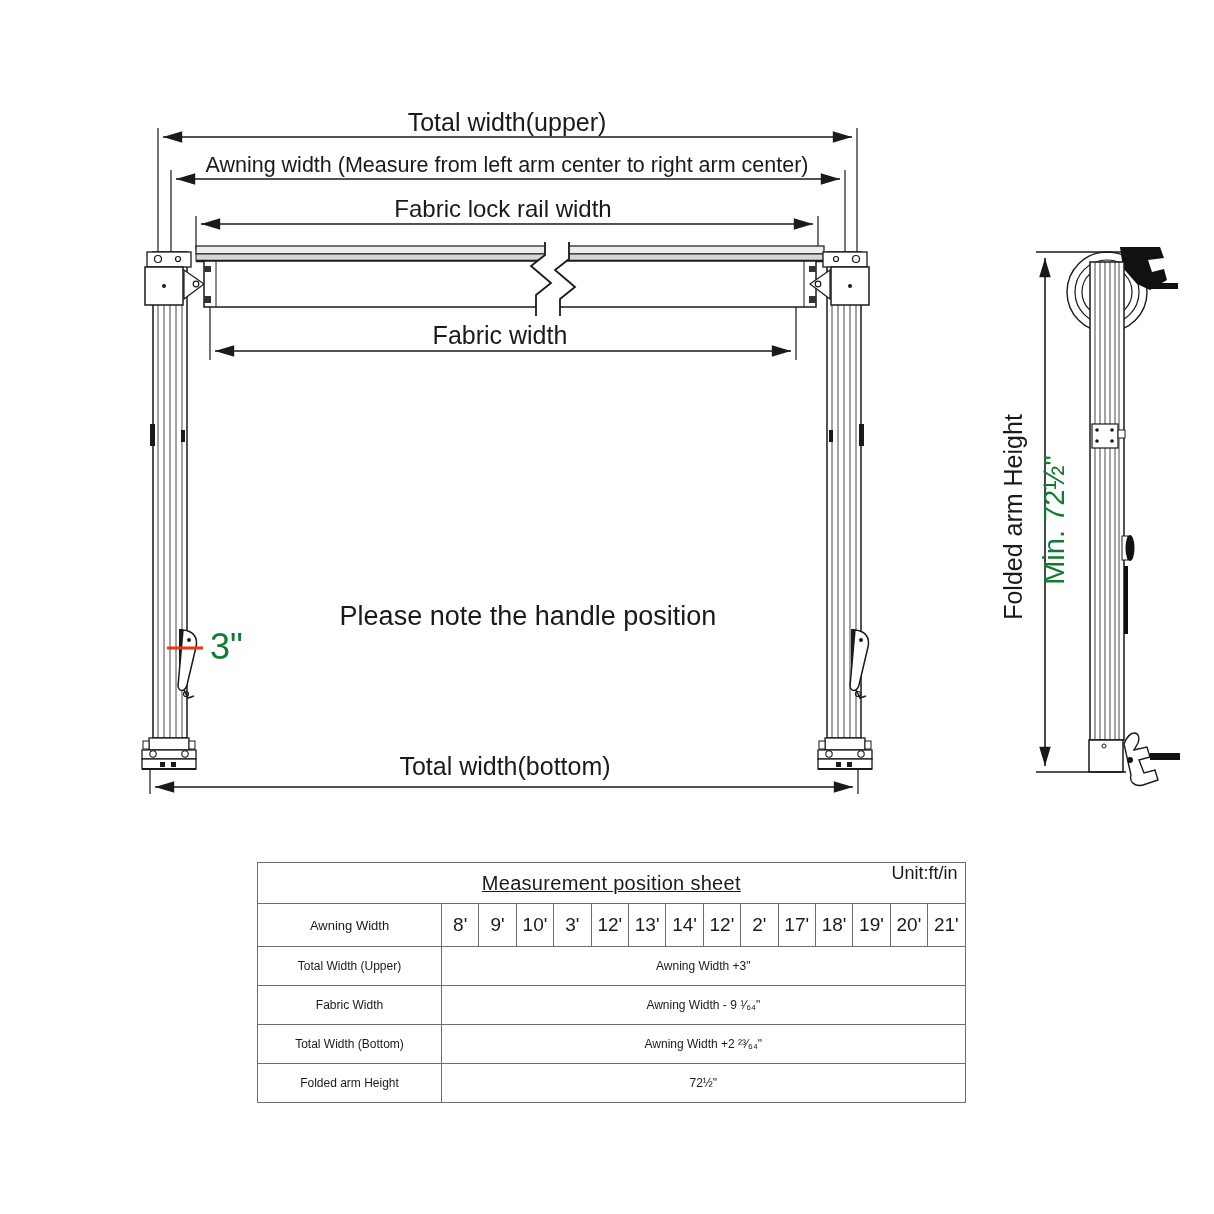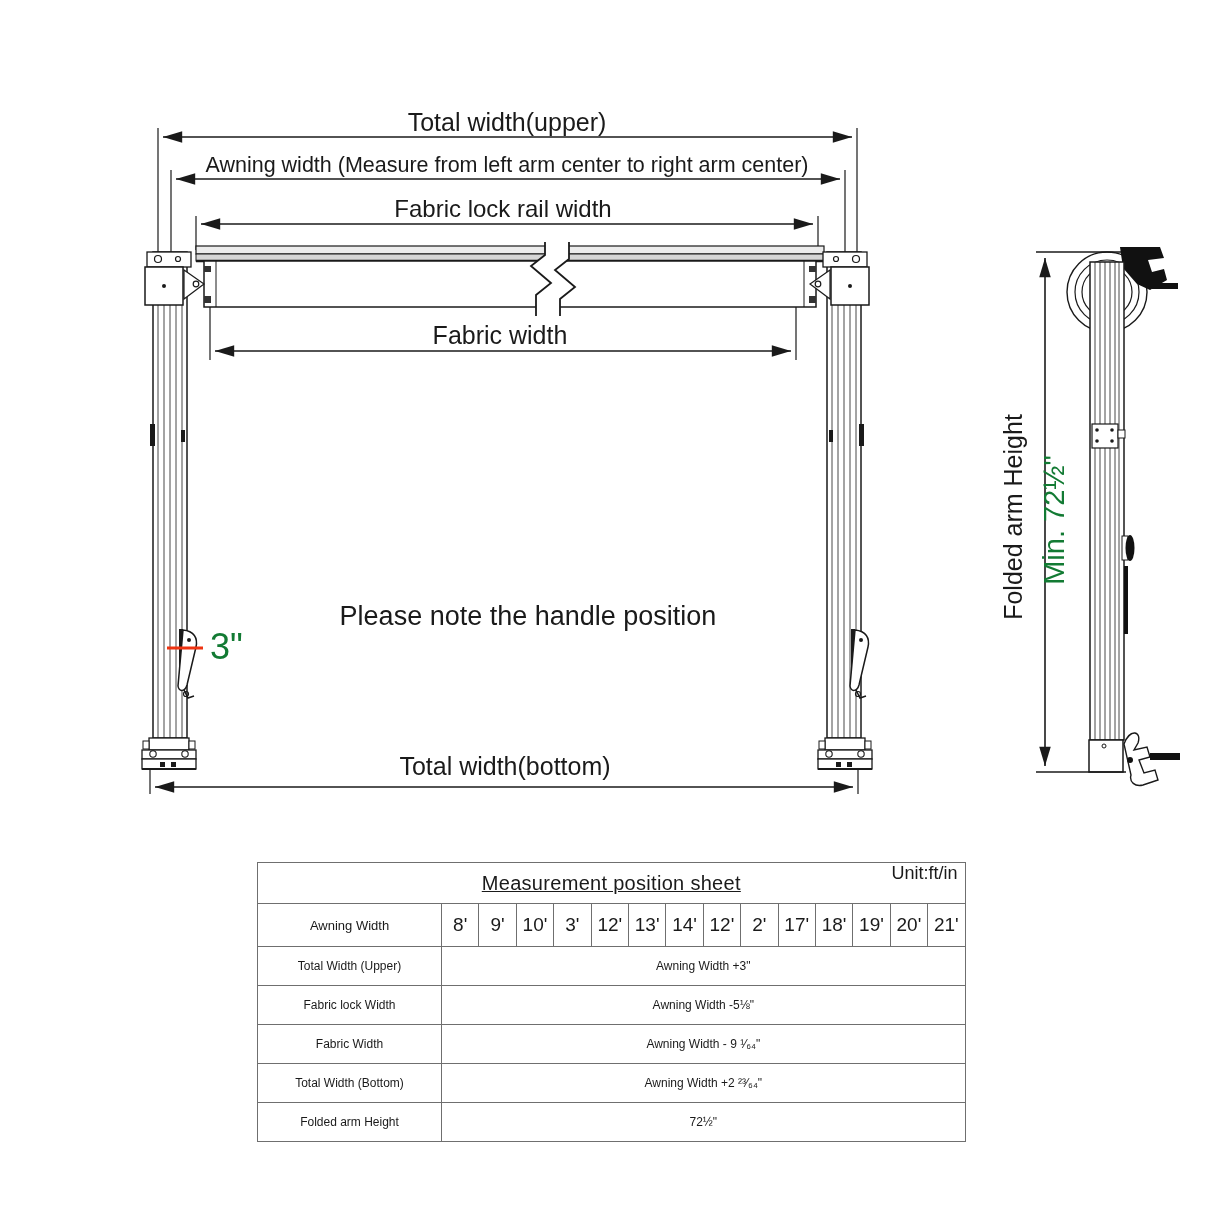--- a/index.html
+++ b/index.html
@@ -253,24 +253,20 @@
       <td>18'</td>
       <td>19'</td>
       <td>20'</td>
       <td>21'</td>
     </tr>
     <tr class="f-row">
       <td class="label-cell">Total Width (Upper)</td>
       <td colspan="14">Awning Width +3"</td>
     </tr>
     <tr class="f-row">
-      <td class="label-cell">Fabric lock Width</td>
-      <td colspan="14">Awning Width -5⅛"</td>
-    </tr>
-    <tr class="f-row">
       <td class="label-cell">Fabric Width</td>
       <td colspan="14">Awning Width - 9 ¹⁄₆₄"</td>
     </tr>
     <tr class="f-row">
       <td class="label-cell">Total Width (Bottom)</td>
       <td colspan="14">Awning Width +2 ²³⁄₆₄"</td>
     </tr>
     <tr class="f-row">
       <td class="label-cell">Folded arm Height</td>
       <td colspan="14">72½"</td>

